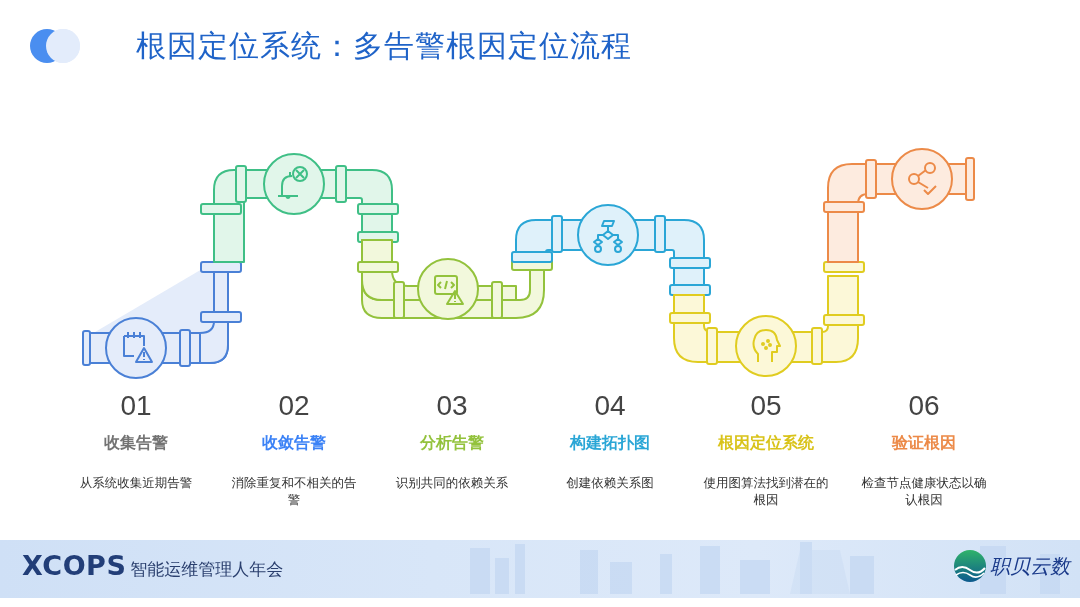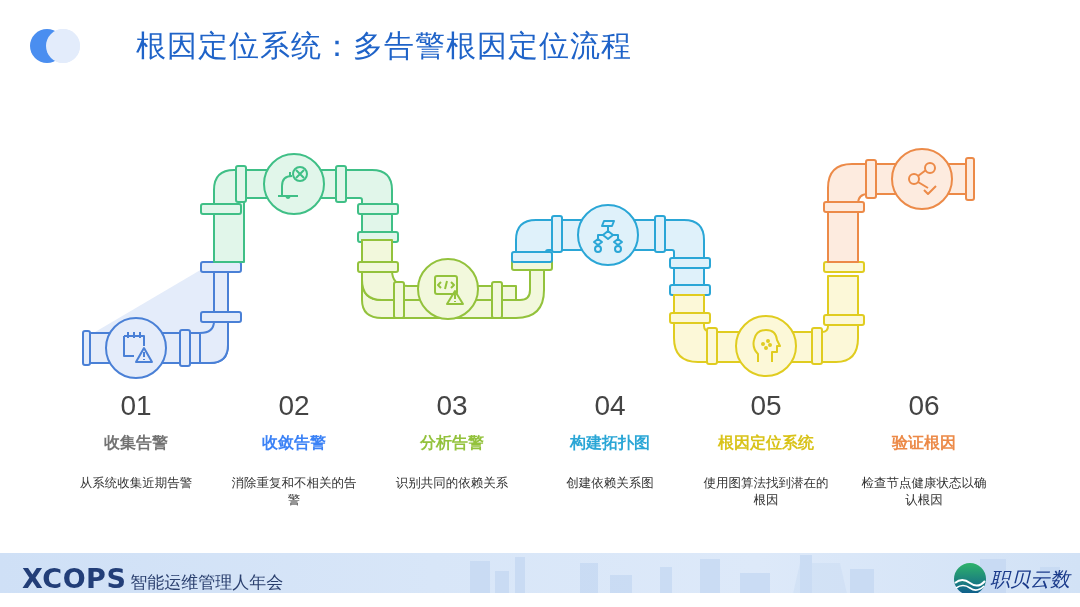--- a/index.html
+++ b/index.html
@@ -14,21 +14,21 @@
   .title-text { margin-left: 12px; font-size: 30px; color: #1f63c8; letter-spacing: 1px; font-weight: 500; }
 
   svg.pipes { position: absolute; left: 0; top: 0; width: 1080px; height: 400px; }
 
   .steps { position: absolute; left: 0; top: 388px; width: 988px; height: 140px; }
   .step { position: absolute; width: 160px; text-align: center; }
   .step .num { font-family: "Liberation Sans", sans-serif; font-size: 28px; color: #444; font-weight: 300; height: 36px; line-height: 36px; }
   .step .name { font-size: 16px; font-weight: bold; margin-top: 8px; height: 22px; line-height: 22px; }
   .step .desc { font-size: 12.5px; color: #333; margin-top: 20px; line-height: 17px; padding: 0 12px; text-align: center; }
 
-  .footer { position: absolute; left: 0; top: 553px; width: 1080px; height: 40px;
+  .footer { position: absolute; left: 0; top: 540px; width: 1080px; height: 58px;
             background: linear-gradient(90deg, #cfe0f6 0%, #d8e6f8 40%, #dde9f9 70%, #d2e2f6 100%); overflow: hidden; }
   .footer .sky { position: absolute; inset: 0; }
   .footer .brand { position: absolute; left: 22px; top: 10px; display: flex; align-items: baseline; }
   .footer .brand .x { font-family: "DejaVu Sans", sans-serif; font-weight: bold; font-size: 27px; color: #223e78; letter-spacing: 0.5px; }
   .footer .brand .cn { font-size: 17px; color: #2a3f6e; margin-left: 4px; }
   .footer .logo { position: absolute; right: 10px; top: 8px; display: flex; align-items: center; font-style: italic; }
   .footer .logo .globe { width: 36px; height: 36px; }
   .footer .logo .lt { font-size: 20px; color: #1a3a8a; margin-left: 2px; }
 </style>
 </head>

